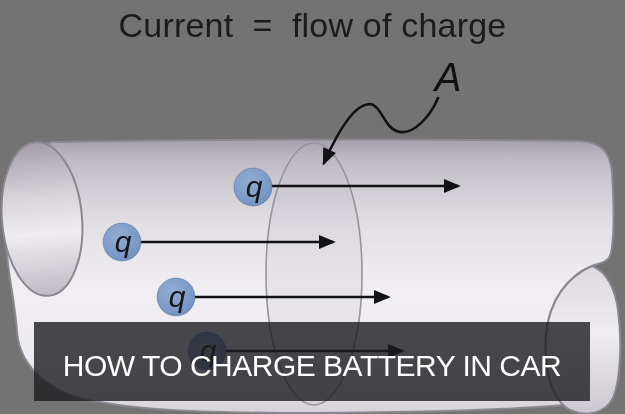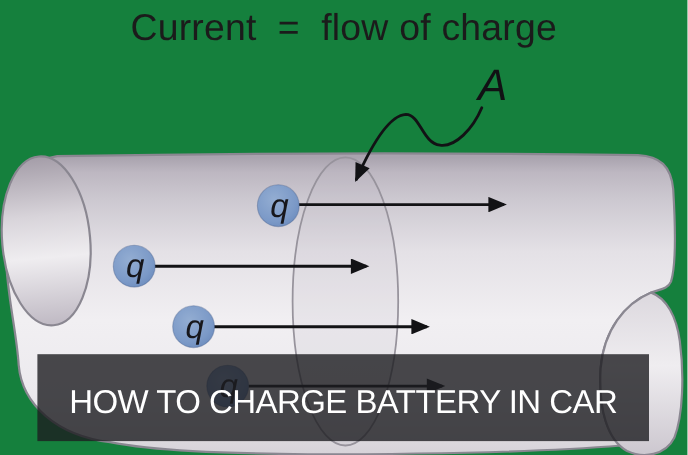--- a/index.html
+++ b/index.html
@@ -1,18 +1,18 @@
 <!DOCTYPE html>
 <html><head>
 <meta charset="utf-8">
 <style>
   html,body{margin:0;padding:0;background:#ffffff;}
   .stage{
     position:relative;width:625px;height:414px;overflow:hidden;
-    background:#15803d;font-family:"Liberation Sans",sans-serif;
+    background:#737373;font-family:"Liberation Sans",sans-serif;
   }
   .title{
     position:absolute;top:6px;left:0;width:625px;text-align:center;
     font-size:34px;color:#1b1b1b;white-space:pre;letter-spacing:0.2px;
   }
   .diagram-svg{position:absolute;left:0;top:0;}
   .banner{
     position:absolute;left:34px;top:322px;width:556px;height:79px;
     background:rgba(29,29,32,0.80);
     display:flex;align-items:center;justify-content:center;

